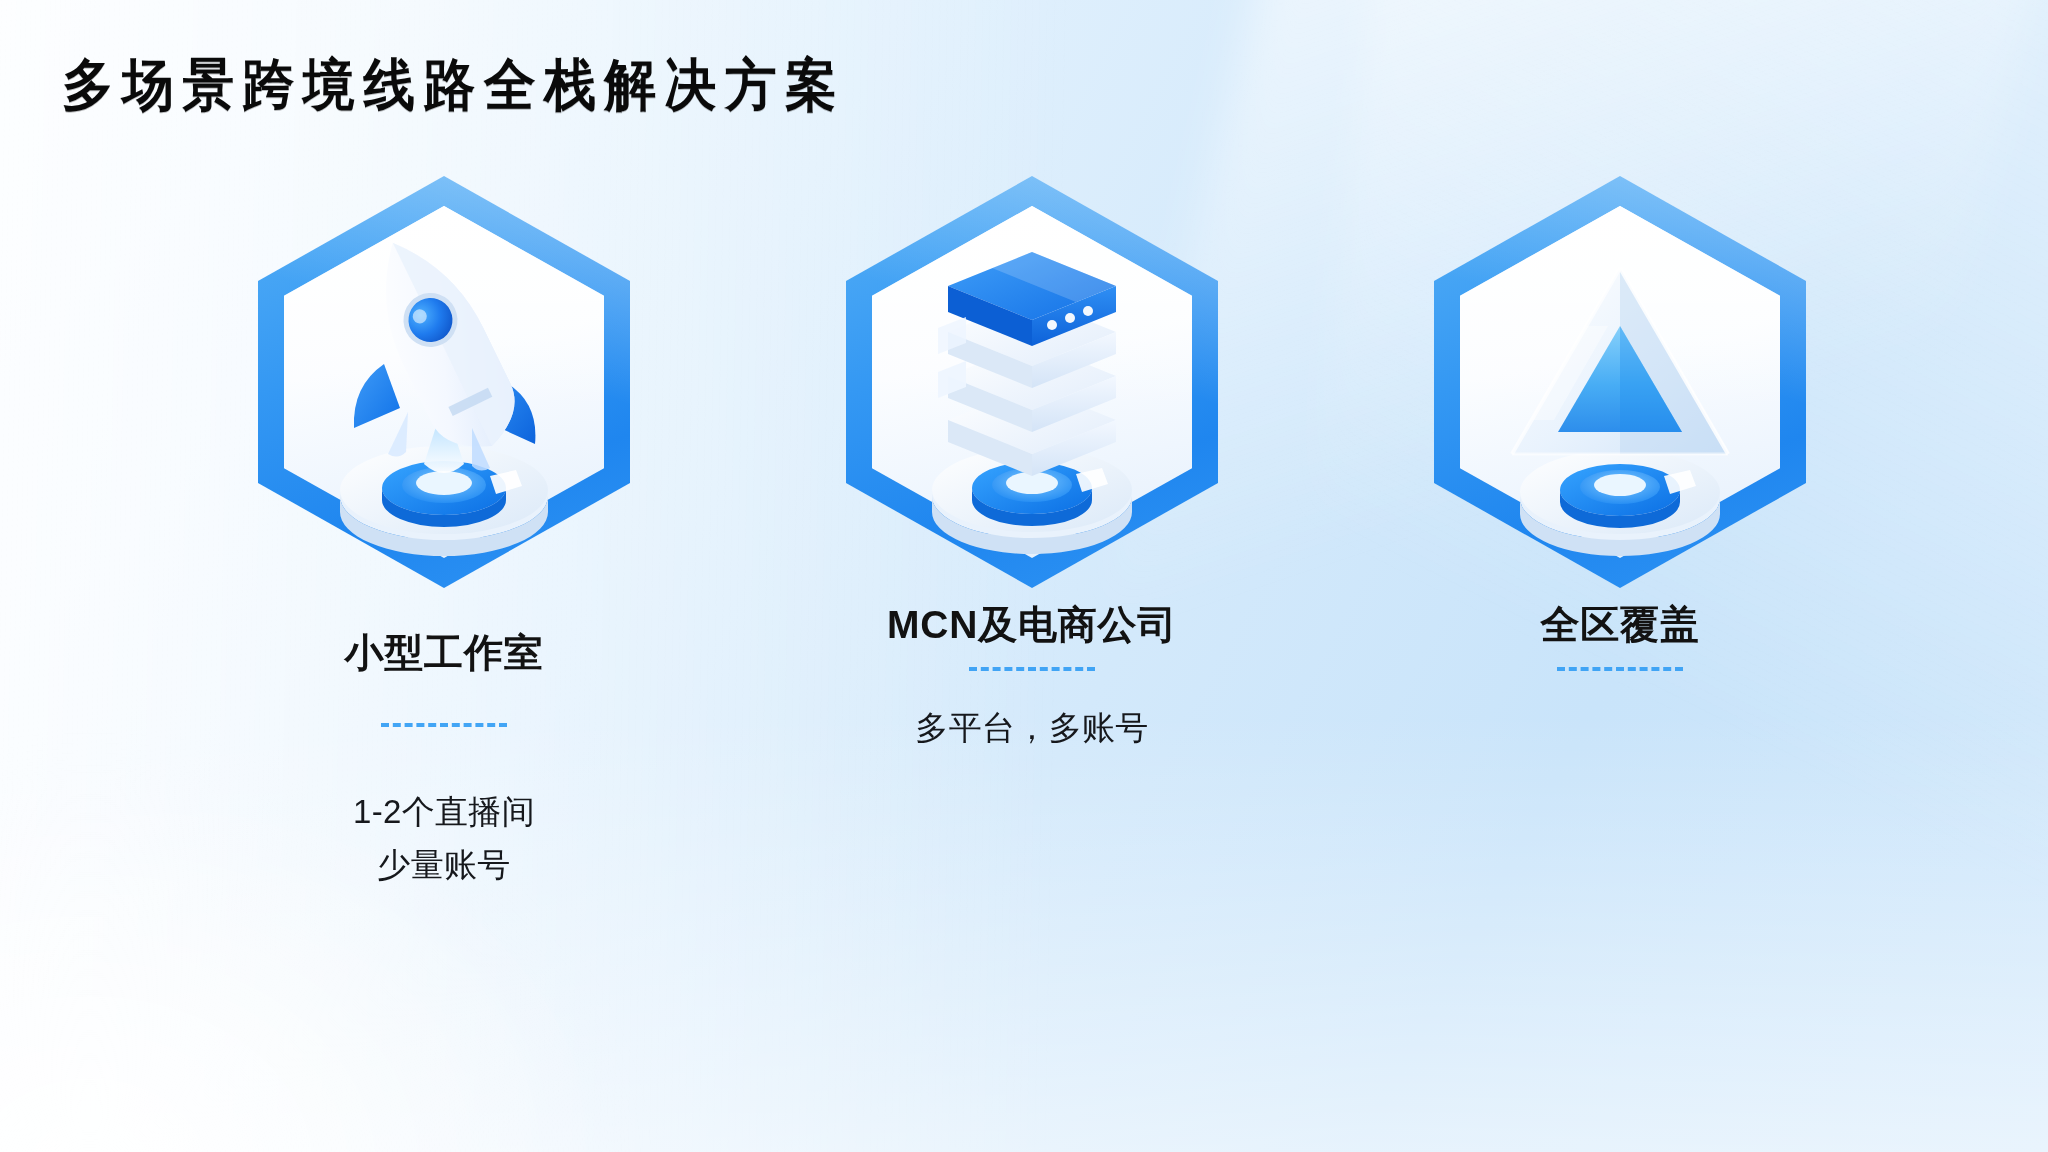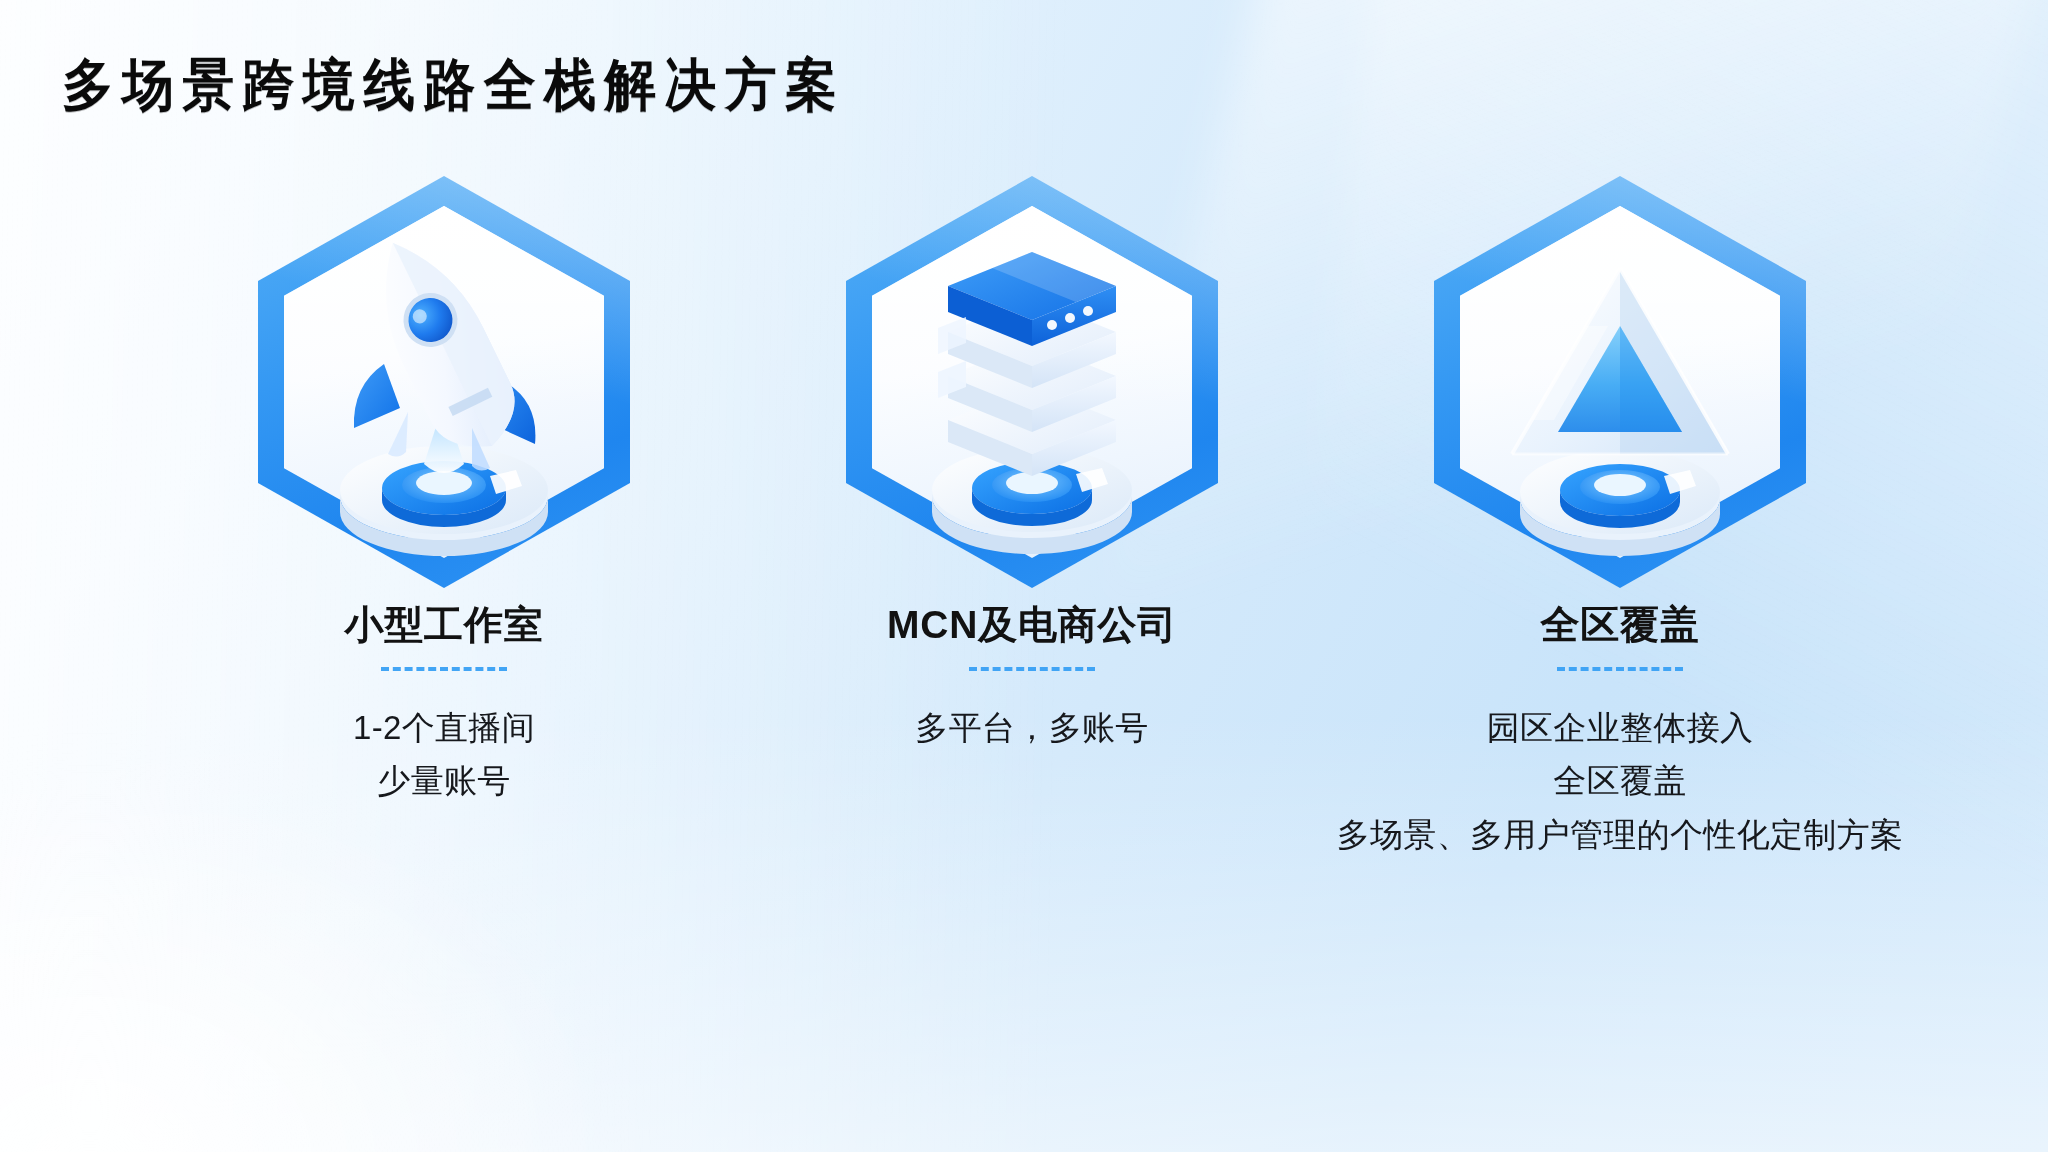--- a/index.html
+++ b/index.html
@@ -65,21 +65,21 @@
     transform-origin:left center;
     text-shadow:0 1px 0 rgba(0,0,0,.25);
   }
 
   
   #cards {
     position:absolute; left:0; top:176px; width:2048px; z-index:5;
     display:flex; justify-content:center; align-items:flex-start;
   }
   .card { width:588px; display:flex; flex-direction:column; align-items:center; }
-  .card.c1 { margin-left:24px; }
+  .card.c1 { margin-left:24px;gap:28px; }
   .card.c3 { margin-right:8px; }
 
   
   .hex-wrap { position:relative; width:372px; height:412px; }
   .hex-outer {
     position:absolute; inset:0;
     clip-path:polygon(50% 0%, 100% 25.5%, 100% 74.5%, 50% 100%, 0% 74.5%, 0% 25.5%);
     background:linear-gradient(160deg,#56b0f6 0%,#3498f3 40%,#1f86ef 72%,#2f94f4 100%);
     filter:drop-shadow(0 16px 30px rgba(44,132,221,.30));
   }
@@ -346,20 +346,15 @@
 
         <path d="M186 92 l108 186" stroke="#ffffff" stroke-width="4" fill="none" opacity=".85"></path>
         <path d="M186 92 l-108 186" stroke="#ffffff" stroke-width="4" fill="none" opacity=".7"></path>
         <path d="M78 278 h216" stroke="#ffffff" stroke-width="3" fill="none" opacity=".55"></path>
 
         <path d="M150 150 l24 0 -54 94 -24 0z" fill="#ffffff" opacity=".38"></path>
       </svg>
     </div>
     <div class="card-title">全区覆盖</div>
     <div class="divider"></div>
-    <div class="desc">
-      <div class="desc-line">园区企业整体接入</div>
-      <div class="desc-line">全区覆盖</div>
-      <div class="desc-line">多场景、多用户管理的个性化定制方案</div>
-    </div>
   </div>
 
 </div>
 
 </body></html>

